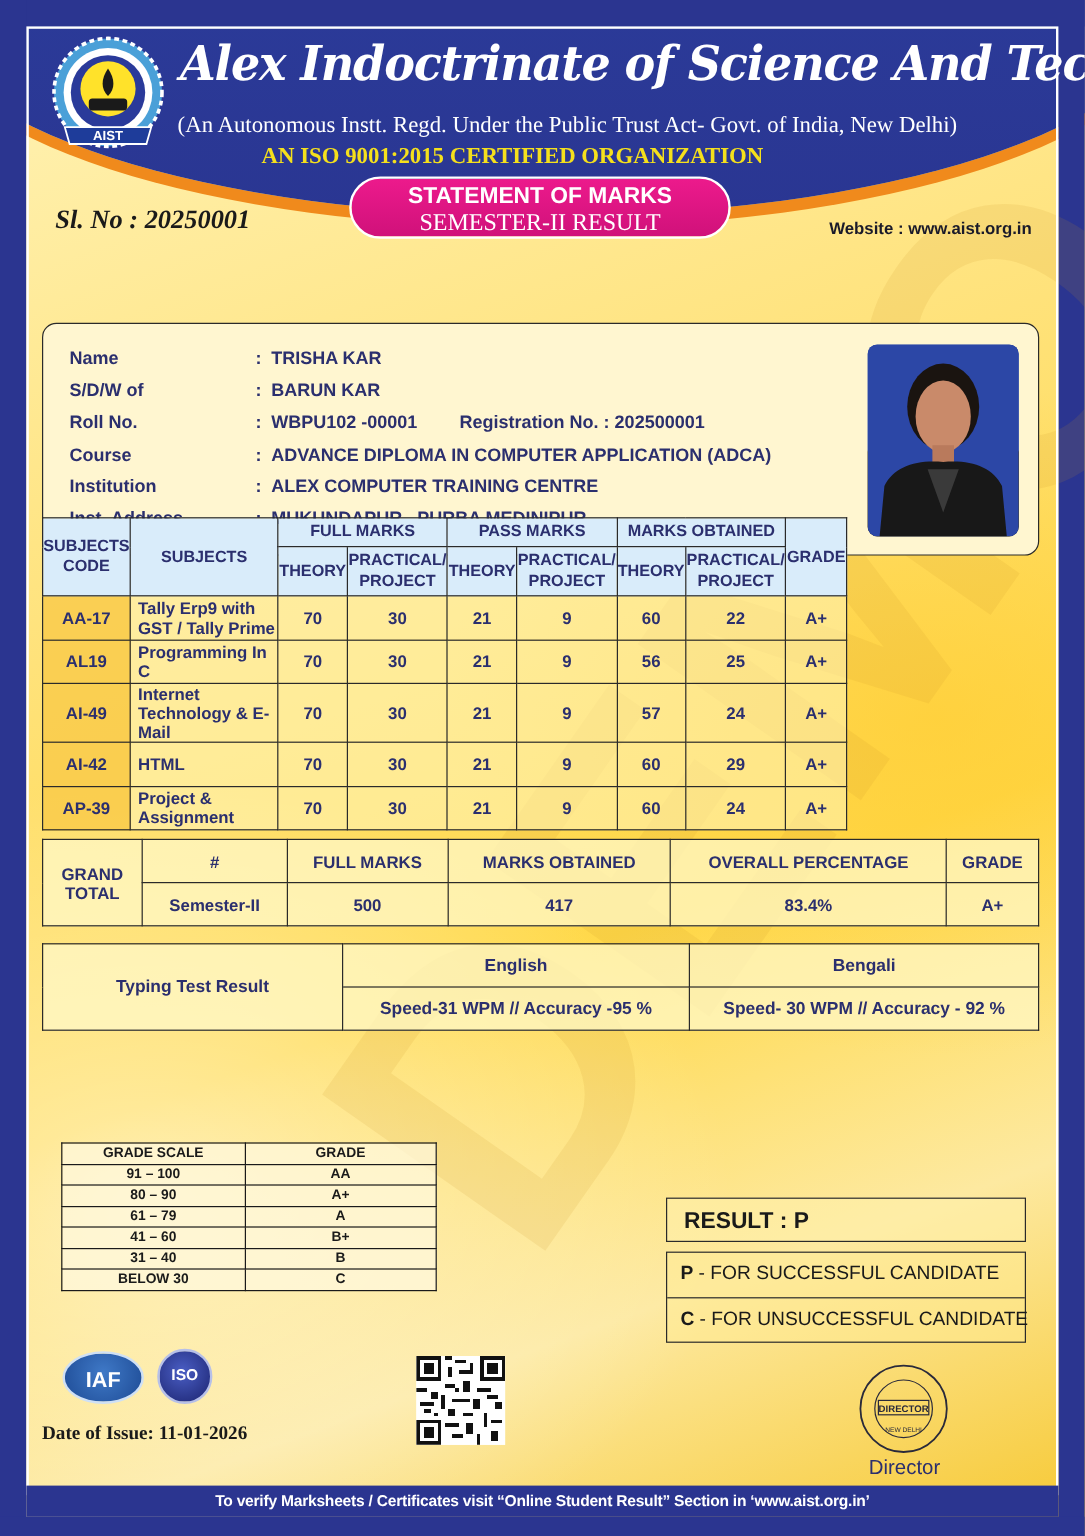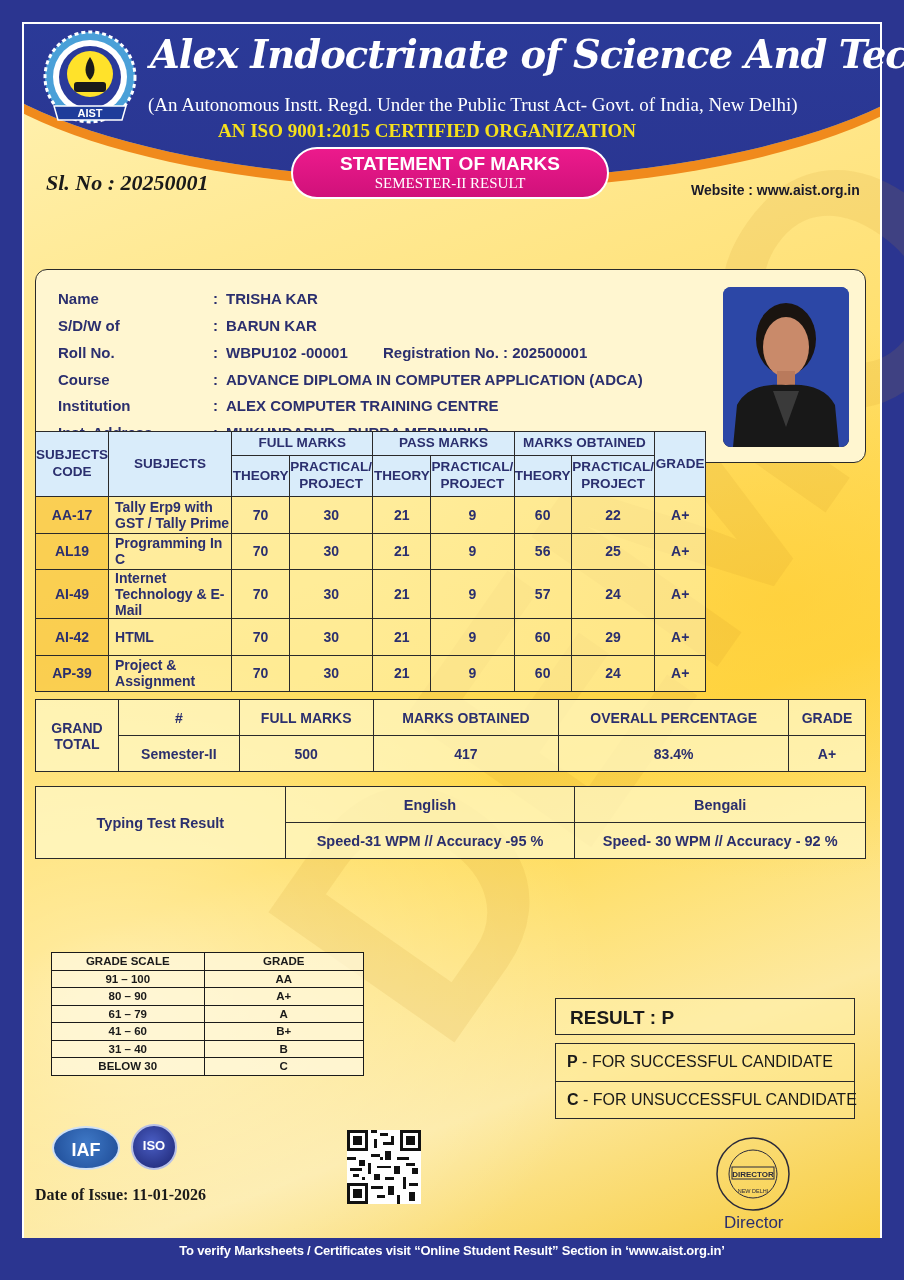--- a/index.html
+++ b/index.html
@@ -57,21 +57,21 @@
     font-family: "Liberation Serif", serif; font-weight: bold; font-size: 19px;
     color: #f5e01c; white-space: nowrap;
   }
   .statement-pill {
     position: absolute; left: 291px; top: 147px; width: 318px; height: 52px;
     background: linear-gradient(180deg, #ec1a8c, #d0117a);
     border: 2px solid #ffffff; border-radius: 26px;
     text-align: center; color: #ffffff;
   }
   .statement-pill .t1 { font-weight: bold; font-size: 19px; margin-top: 4px; }
-  .statement-pill .t2 { font-family: "Liberation Serif", serif; font-size: 15px; margin-top: 0px; }
+  .statement-pill .t2 { font-family: "Liberation Serif", serif; font-size: 20px; margin-top: 0px; }
 
   .slno {
     position: absolute; left: 46px; top: 170px;
     font-family: "Liberation Serif", serif; font-style: italic; font-weight: bold;
     font-size: 22px; color: #1a1a1a;
   }
   .website {
     position: absolute; left: 691px; top: 182px;
     font-size: 14px; font-weight: bold; color: #1a1a2a;
   }

